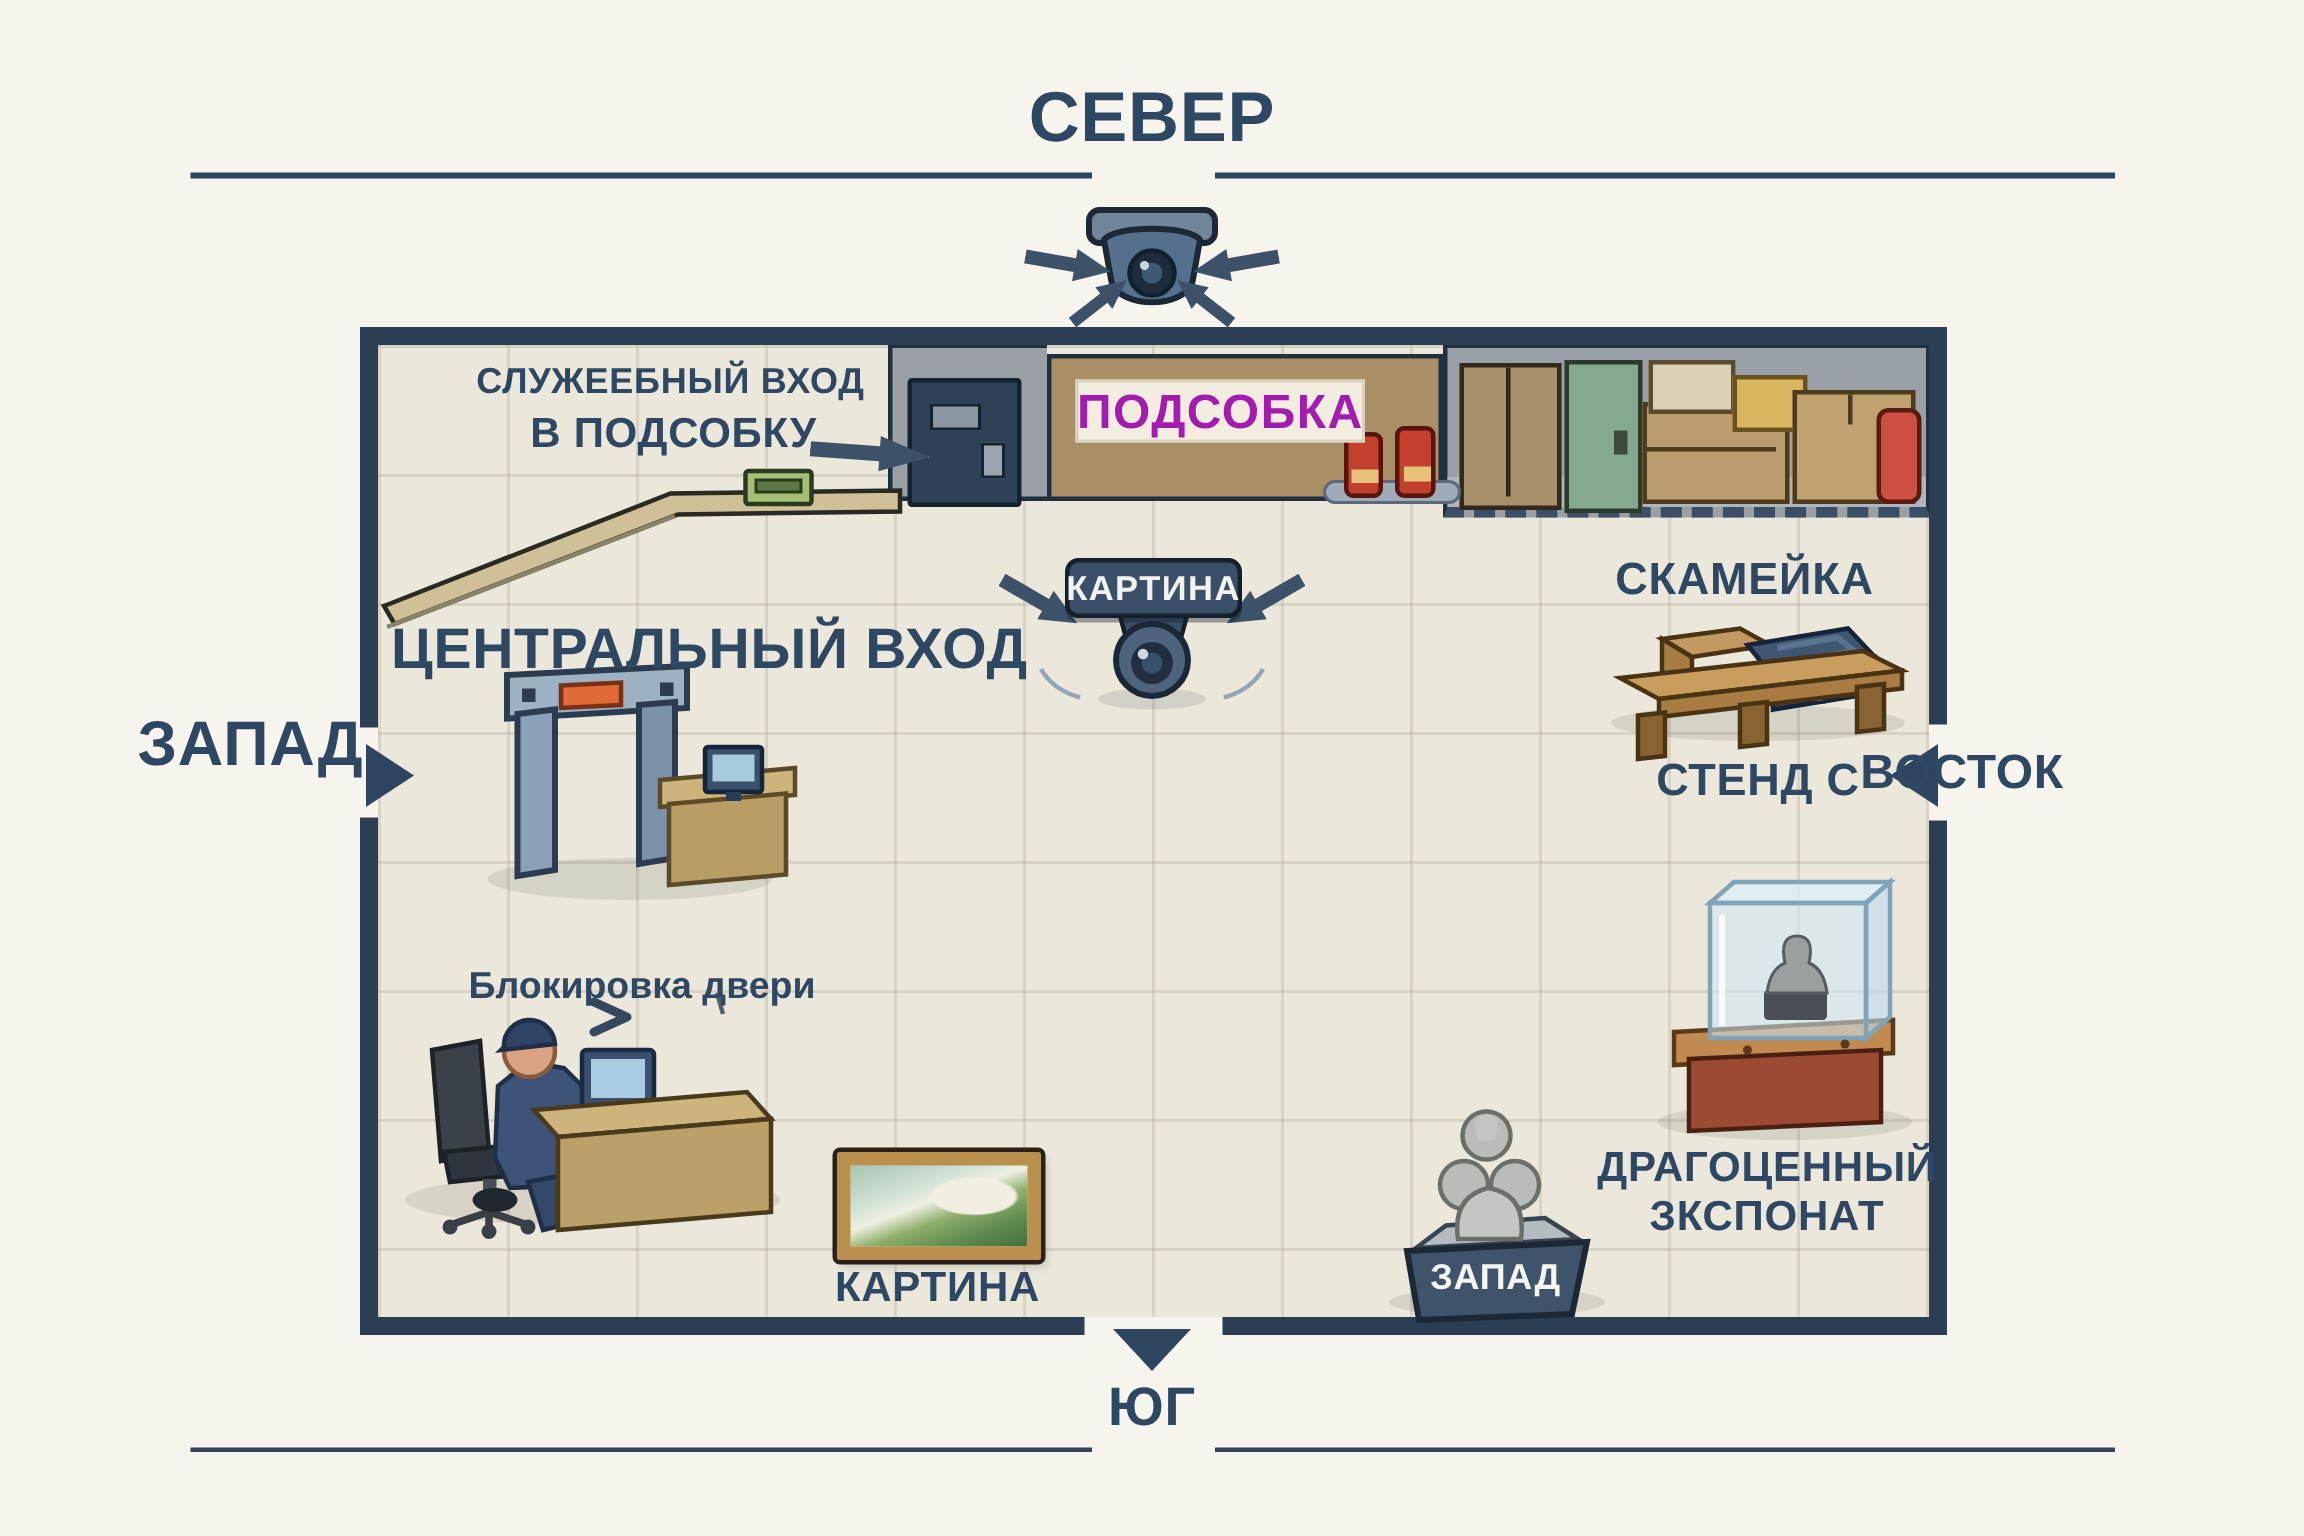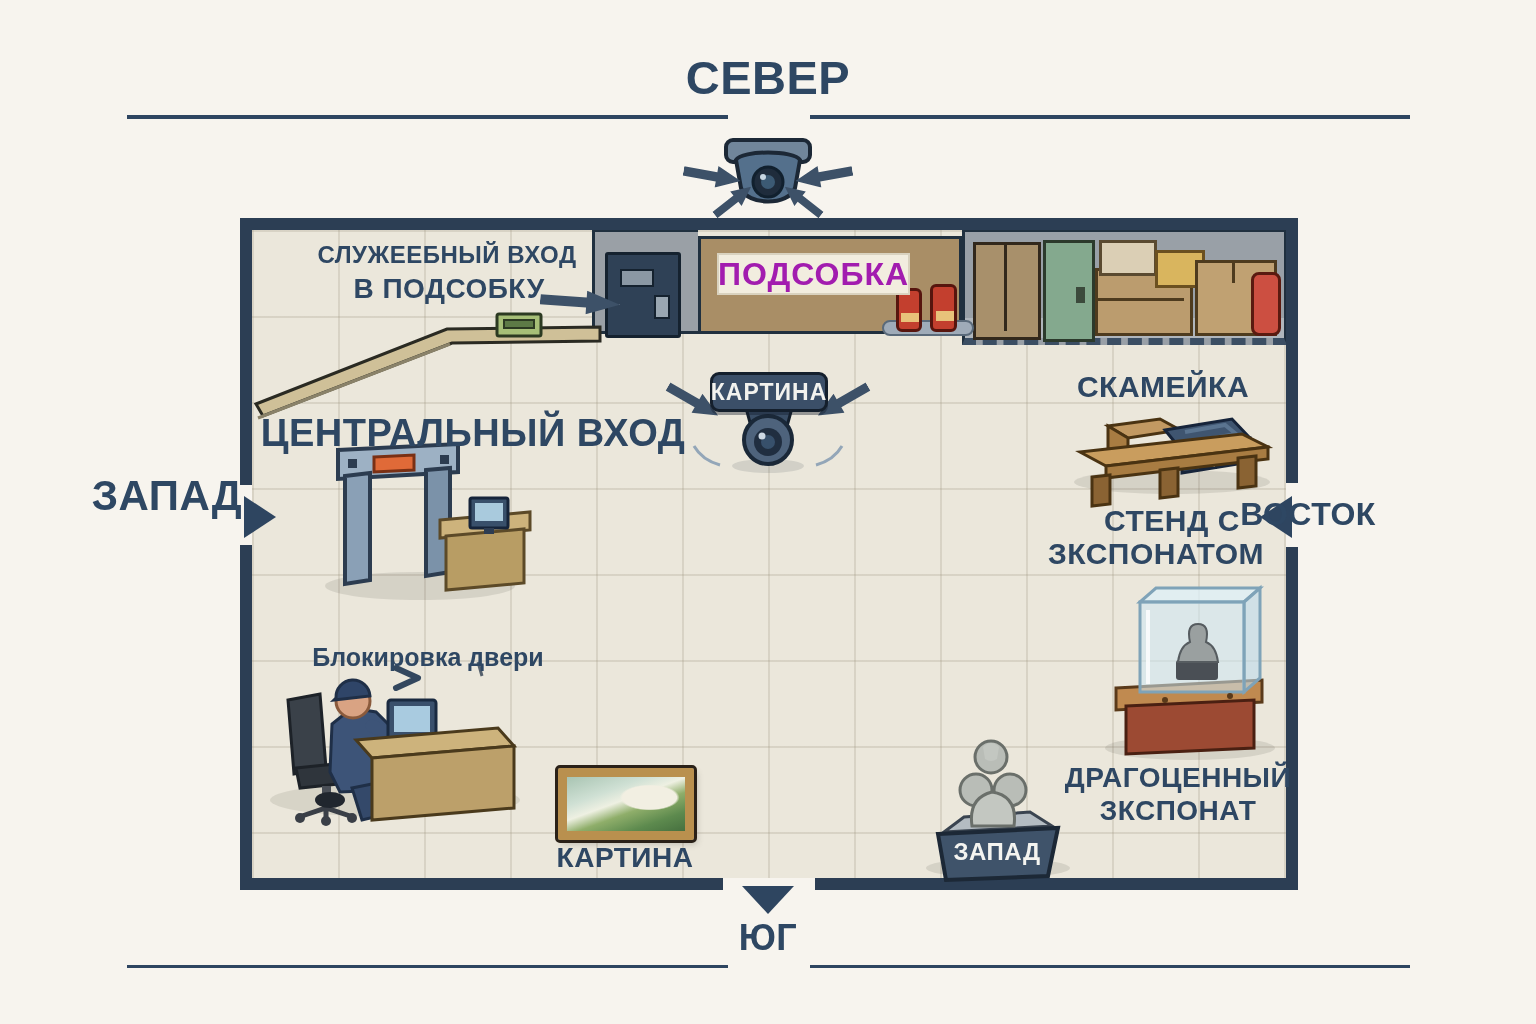--- a/index.html
+++ b/index.html
@@ -221,19 +221,18 @@
   </svg>
 
   <div class="painting"></div>
 
   <div class="lbl" style="left:447px;top:241px;font-size:24px;">СЛУЖЕЕБНЫЙ ВХОД</div>
   <div class="lbl" style="left:449px;top:273px;font-size:28px;">В ПОДСОБКУ</div>
   <div class="lbl" style="left:1163px;top:370px;font-size:30px;">СКАМЕЙКА</div>
   <div class="lbl" style="left:473px;top:412px;font-size:38px;">ЦЕНТРАЛЬНЫЙ ВХОД</div>
   <div class="lbl" style="left:428px;top:643px;font-size:25px;letter-spacing:0;">Блокировка двери</div>
   <div class="lbl" style="left:1172px;top:504px;font-size:30px;">СТЕНД С</div>
-  <div class="lbl" style="left:1156px;top:537px;font-size:30px;">ЗКСПОНАТОМ</div>
   <div class="lbl" style="left:1178px;top:762px;font-size:28px;">ДРАГОЦЕННЫЙ</div>
   <div class="lbl" style="left:1178px;top:795px;font-size:28px;">ЗКСПОНАТ</div>
   <div class="lbl" style="left:625px;top:842px;font-size:28px;">КАРТИНА</div>
   <div class="lbl" style="left:997px;top:838px;font-size:24px;color:#f4f4f0;z-index:11;">ЗАПАД</div>
 
 </div>
 
 </body></html>

